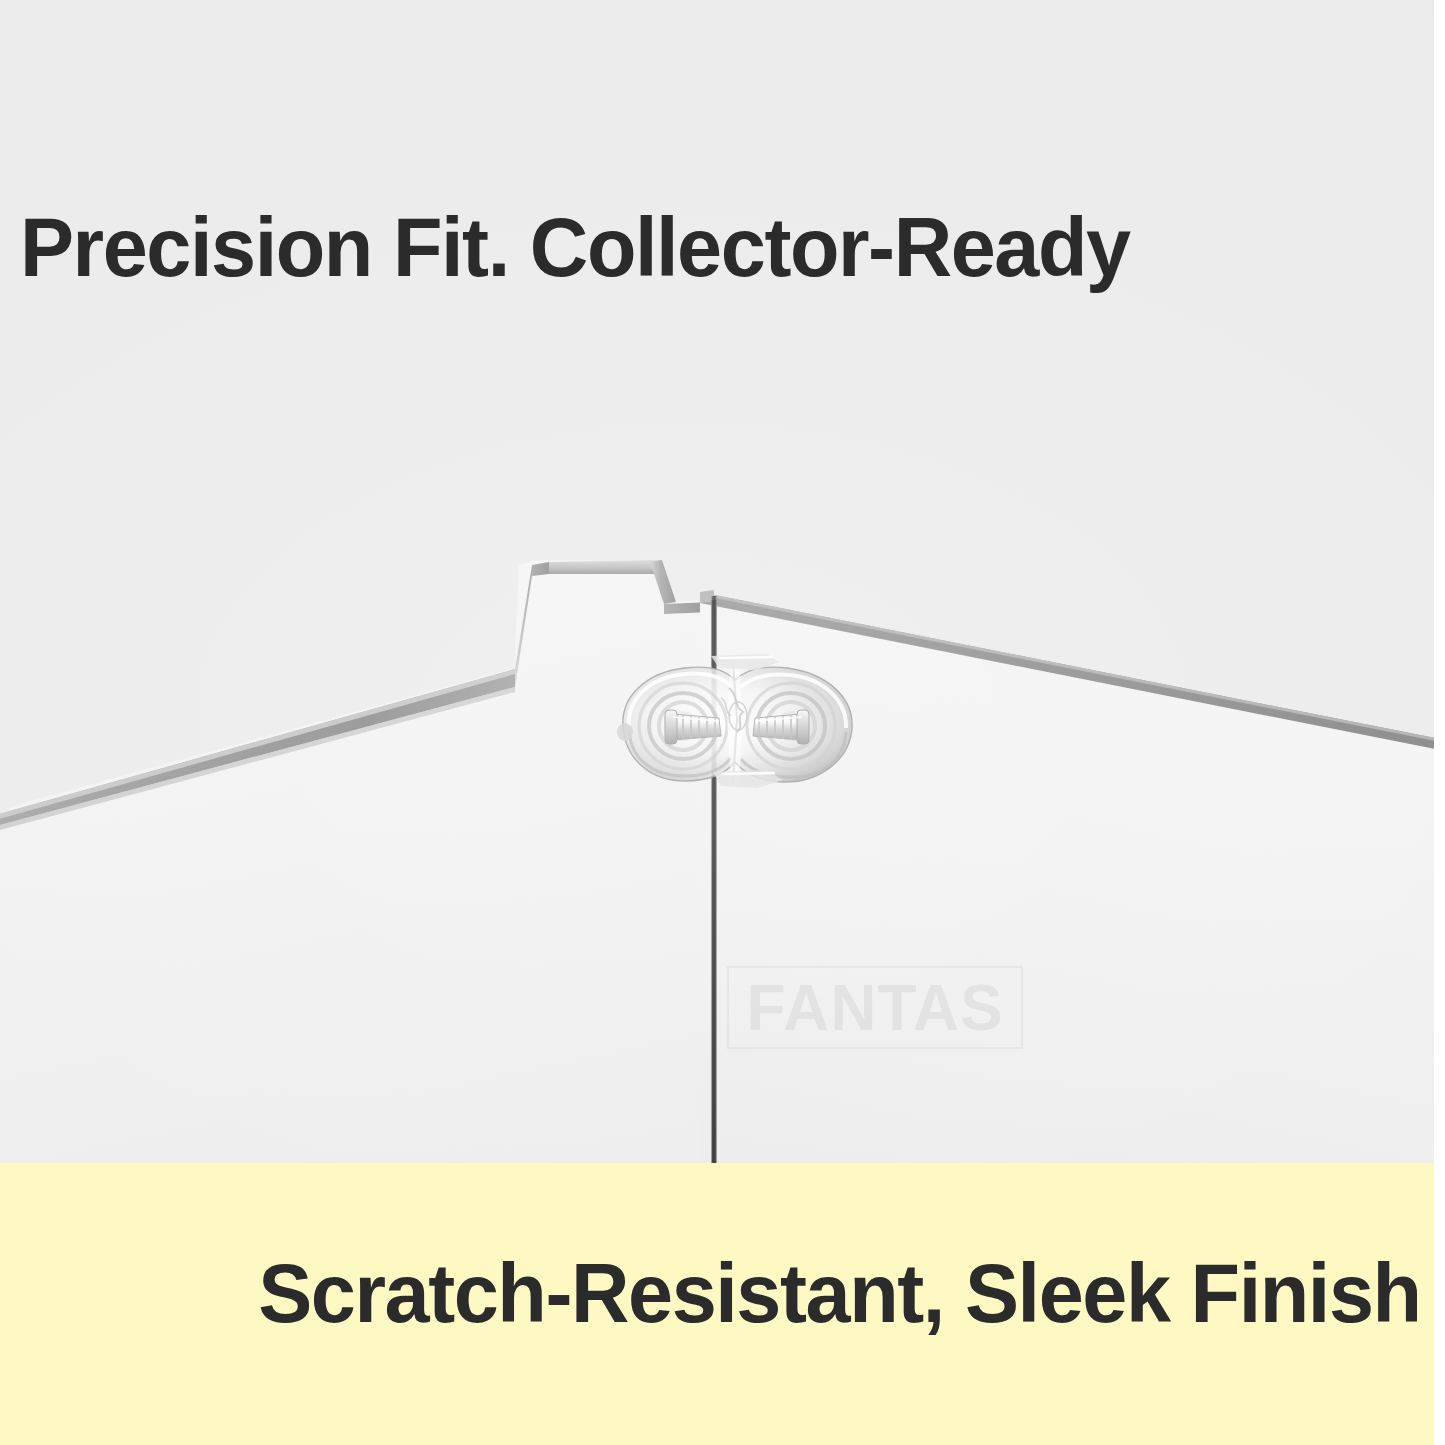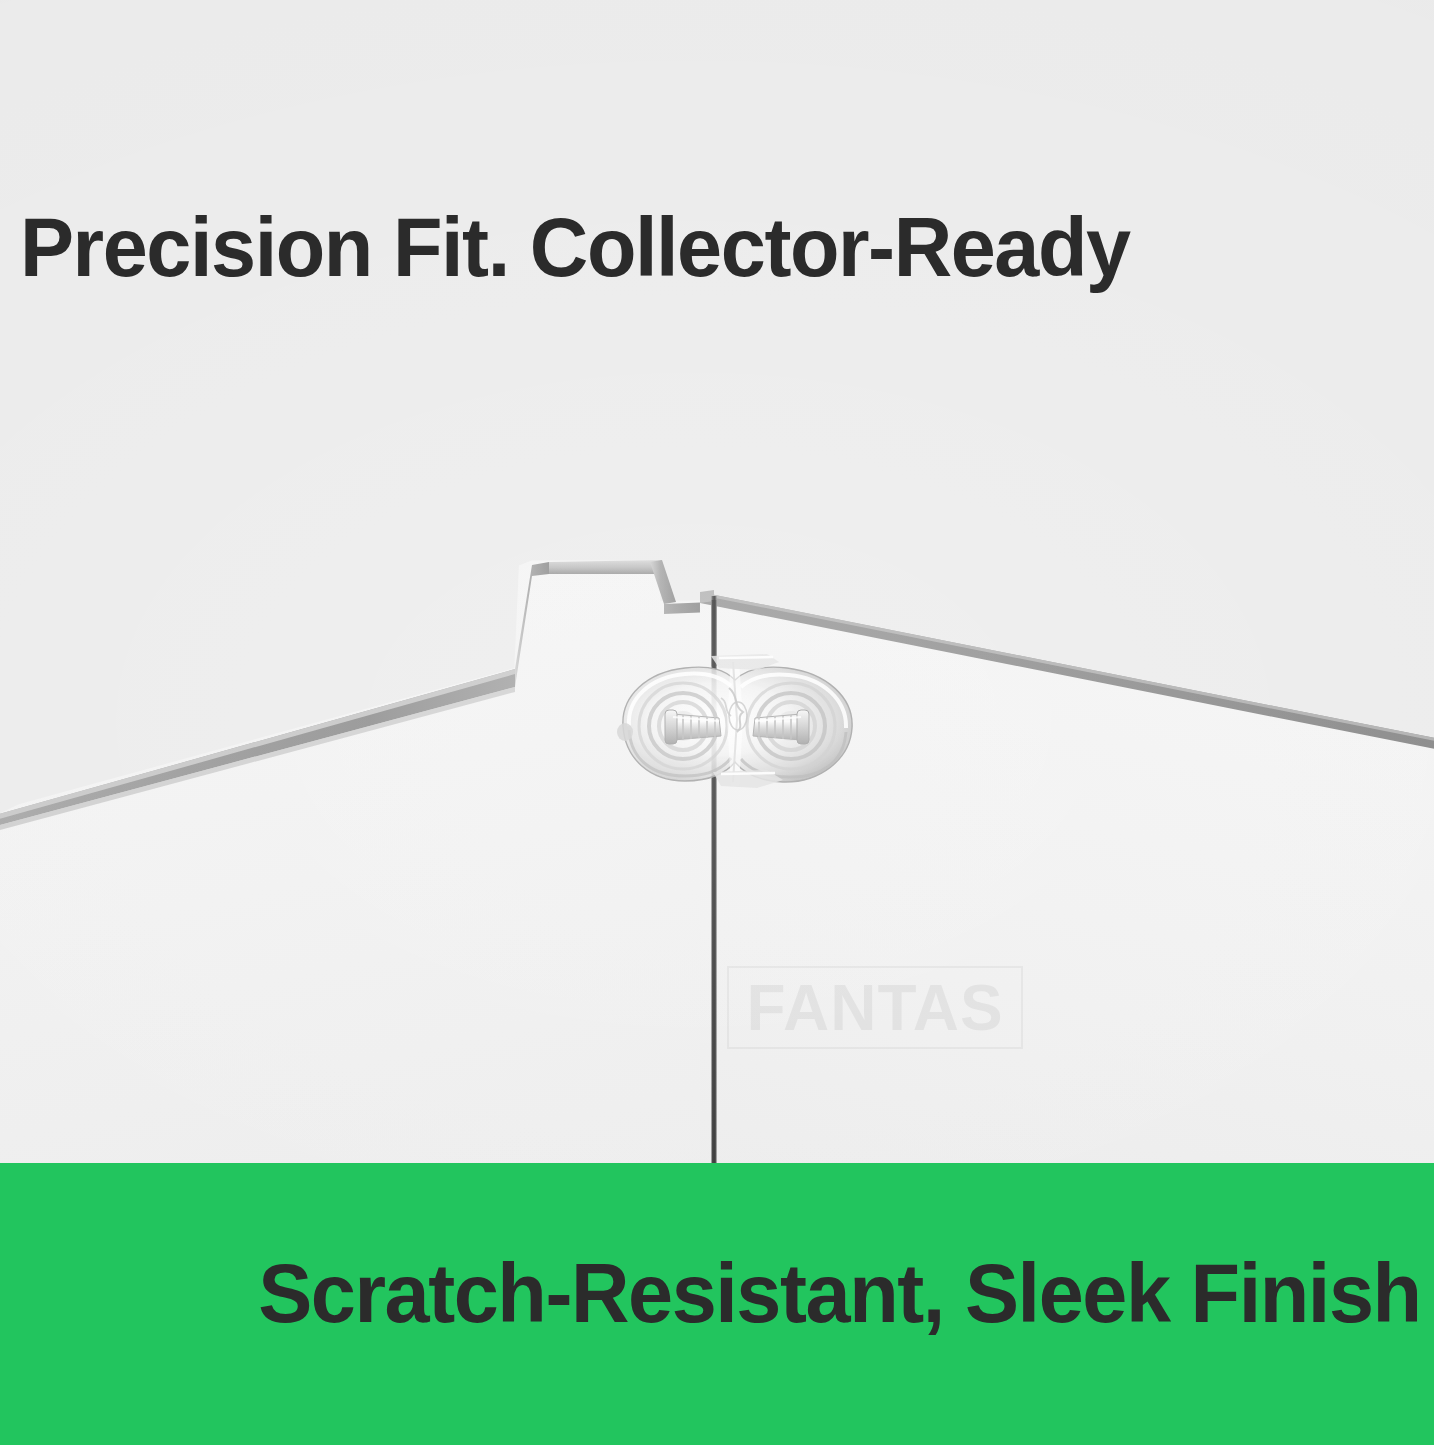--- a/index.html
+++ b/index.html
@@ -11,21 +11,21 @@
   body {
     font-family: "Liberation Sans", sans-serif;
   }
 
   
   #canvas {
     position: relative;
     width: 1434px;
     height: 1445px;
     overflow: hidden;
-    background: #22c55e;
+    background: #fef9c3;
     user-select: none;
   }
 
   
   .photo-plate {
     position: absolute;
     left: 0;
     top: 0;
     width: 1445px;
     height: 1163px;

